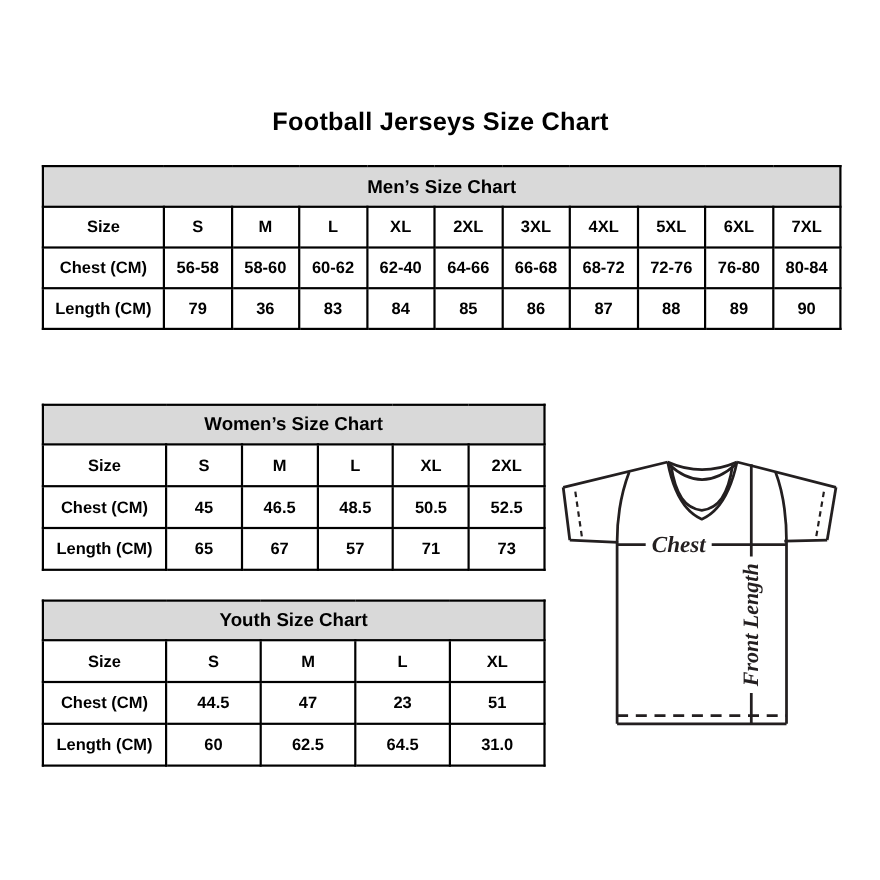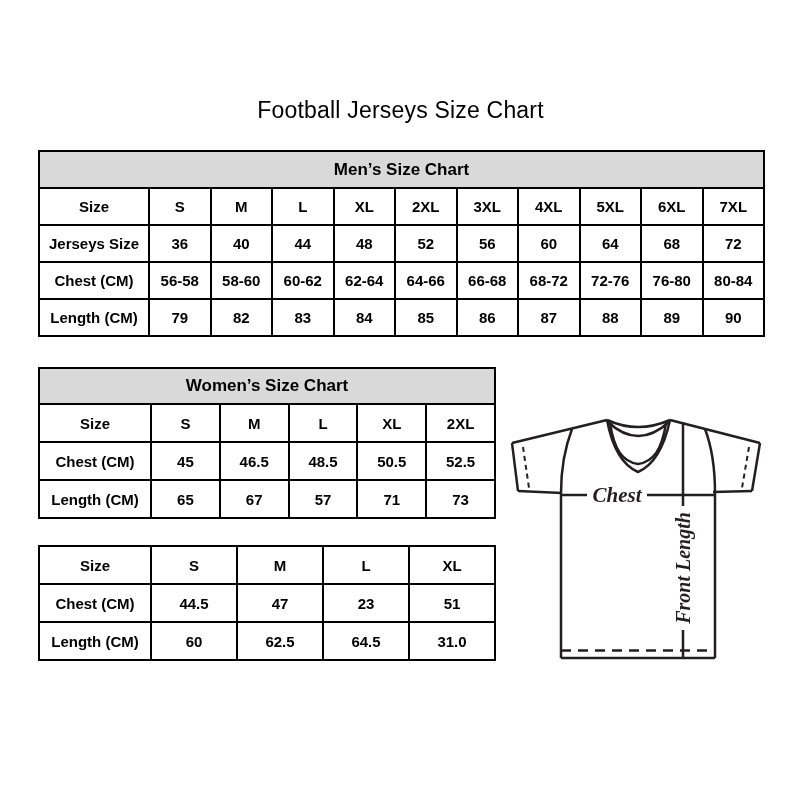--- a/index.html
+++ b/index.html
@@ -8,21 +8,21 @@
     --stroke:#231f20;
   }
   html,body{margin:0;padding:0;}
   body{
     width:800px;height:800px;position:relative;background:#ffffff;
     font-family:"Liberation Sans",sans-serif;color:#000;
     overflow:hidden;
   }
   .page-title{
     position:absolute;left:38px;top:97px;width:725px;
-    text-align:center;font-size:23px;font-weight:normal;color:#000;
+    text-align:center;font-size:23px;font-weight:bold;color:#000;
     letter-spacing:0.2px;
   }
   table.size-table{
     position:absolute;border-collapse:collapse;table-layout:fixed;
     background:#fff;
   }
   table.size-table th,table.size-table td{
     border:2px solid var(--border-color);
     text-align:center;vertical-align:middle;
     font-weight:bold;font-size:15px;padding:0;color:#000;
@@ -91,49 +91,36 @@
     <td>L</td>
     <td>XL</td>
     <td>2XL</td>
     <td>3XL</td>
     <td>4XL</td>
     <td>5XL</td>
     <td>6XL</td>
     <td>7XL</td>
   </tr>
   <tr>
-    <td>Jerseys Size</td>
-    <td>36</td>
-    <td>40</td>
-    <td>44</td>
-    <td>48</td>
-    <td>52</td>
-    <td>56</td>
-    <td>60</td>
-    <td>64</td>
-    <td>68</td>
-    <td>72</td>
-  </tr>
-  <tr>
     <td>Chest (CM)</td>
     <td>56-58</td>
     <td>58-60</td>
     <td>60-62</td>
-    <td>62-64</td>
+    <td>62-40</td>
     <td>64-66</td>
     <td>66-68</td>
     <td>68-72</td>
     <td>72-76</td>
     <td>76-80</td>
     <td>80-84</td>
   </tr>
   <tr>
     <td>Length (CM)</td>
     <td>79</td>
-    <td>82</td>
+    <td>36</td>
     <td>83</td>
     <td>84</td>
     <td>85</td>
     <td>86</td>
     <td>87</td>
     <td>88</td>
     <td>89</td>
     <td>90</td>
   </tr>
 </tbody>
@@ -181,20 +168,23 @@
 
 <table class="size-table" id="youth-table">
   <colgroup>
     <col class="c-label">
     <col class="c-data">
       <col class="c-data">
       <col class="c-data">
       <col class="c-data">
   </colgroup>
   <tbody>
+      <tr class="section-header">
+    <th colspan="5">Youth Size Chart</th>
+  </tr>
   <tr>
     <td>Size</td>
     <td>S</td>
     <td>M</td>
     <td>L</td>
     <td>XL</td>
   </tr>
   <tr>
     <td>Chest (CM)</td>
     <td>44.5</td>

